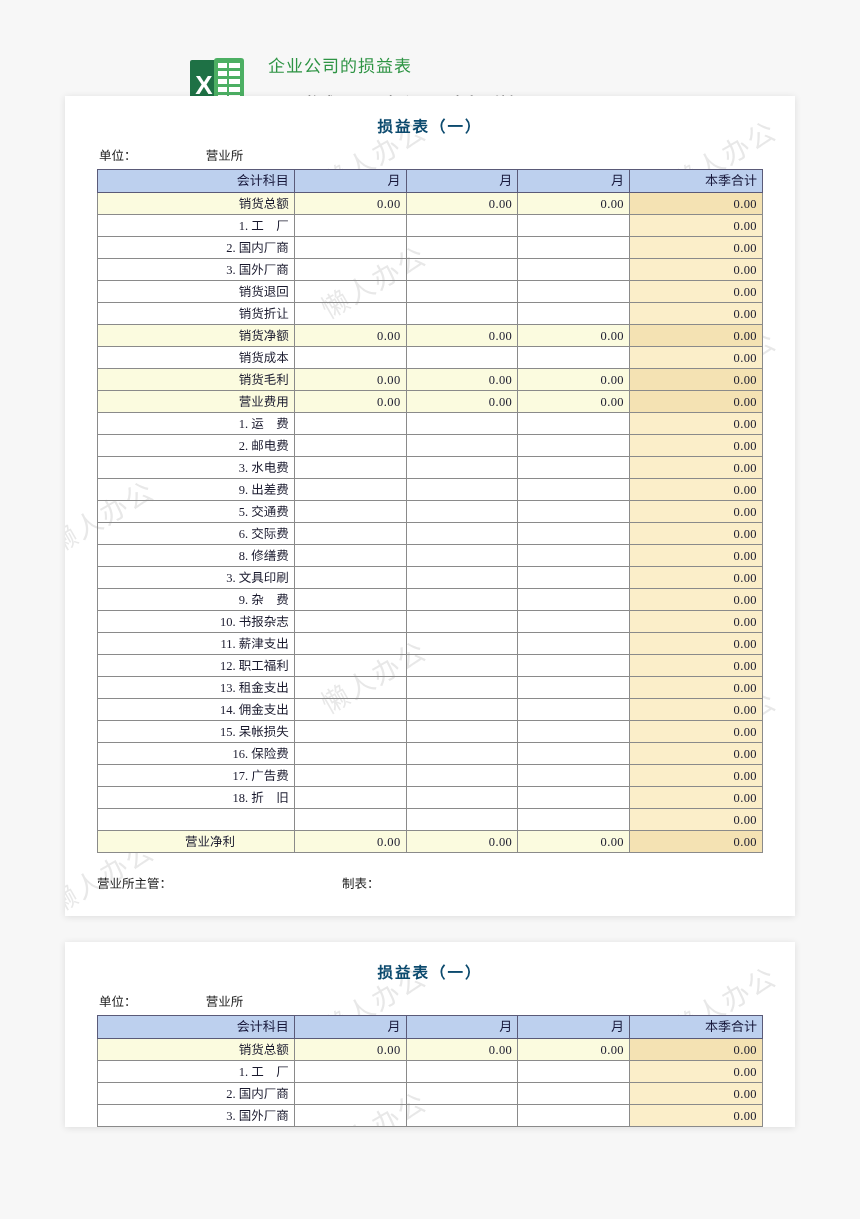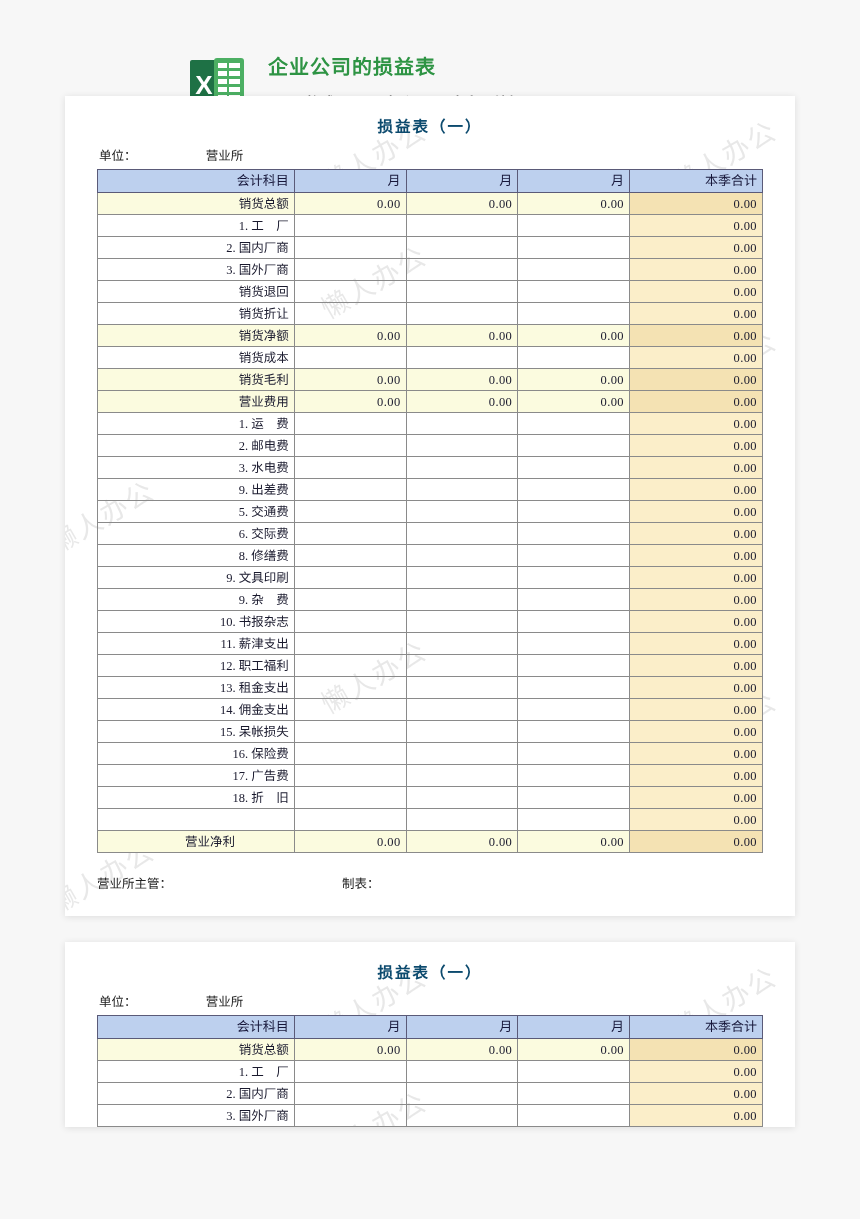--- a/index.html
+++ b/index.html
@@ -57,22 +57,22 @@
     height: 5px;
     margin-bottom: 3px;
     background:
       linear-gradient(to right, #fff 0, #fff 9px, transparent 9px, transparent 11px, #fff 11px, #fff 22px);
   }
   .header-text {
     margin-left: 24px;
     padding-top: 0;
   }
   .doc-title {
-    font-size: 20px;
-    font-weight: bold;
+    font-size: 17px;
+    font-weight: normal;
     color: #2e9444;
     letter-spacing: 1px;
     line-height: 30px;
     margin: 0 0 12px 0;
   }
   .doc-meta {
     font-size: 14.5px;
     font-weight: bold;
     color: #3c3c3c;
     line-height: 18px;
@@ -369,21 +369,21 @@
           <td class="num total">0.00</td>
         </tr>
         <tr class="plain">
           <td class="name indent">8. 修缮费</td>
           <td class="num"></td>
           <td class="num"></td>
           <td class="num"></td>
           <td class="num total">0.00</td>
         </tr>
         <tr class="plain">
-          <td class="name indent">9. 文具印刷</td>
+          <td class="name indent">3. 文具印刷</td>
           <td class="num"></td>
           <td class="num"></td>
           <td class="num"></td>
           <td class="num total">0.00</td>
         </tr>
         <tr class="plain">
           <td class="name indent">9. 杂　费</td>
           <td class="num"></td>
           <td class="num"></td>
           <td class="num"></td>

